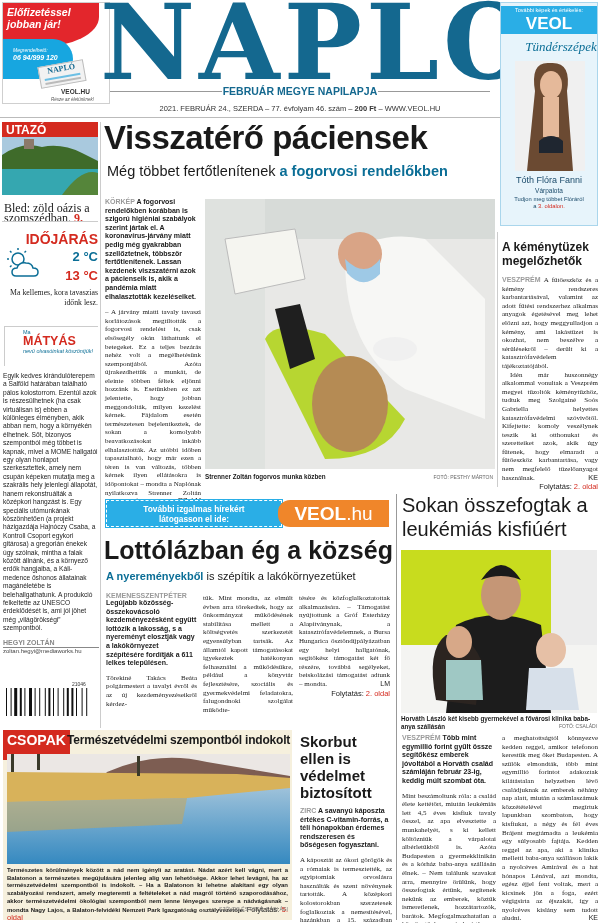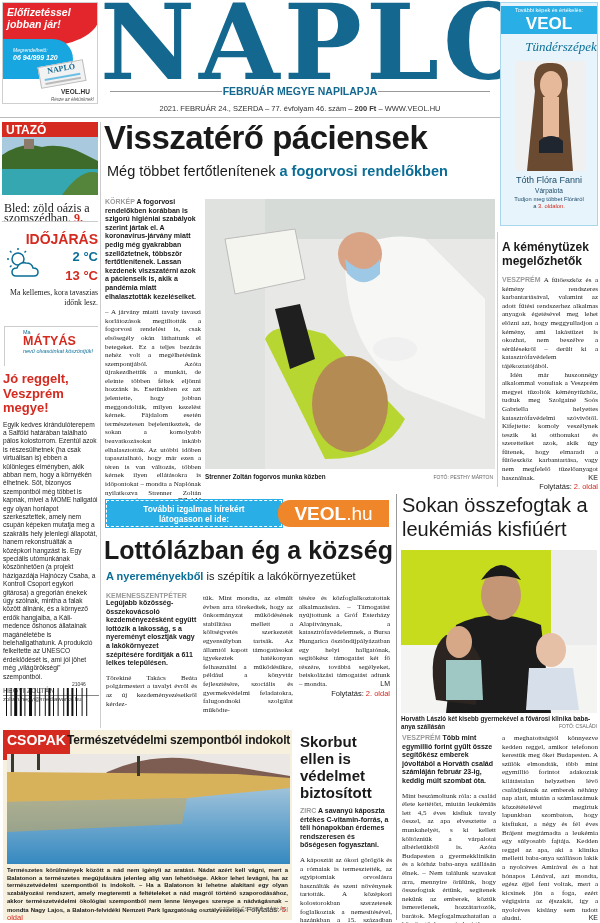--- a/index.html
+++ b/index.html
@@ -11,21 +11,21 @@
 .blue{color:#0b6e96}
 .red{color:#d42a1f}
 .txt{font-size:7px;line-height:8.6px;text-align:justify;hyphens:auto}
 .lead{font-family:"Liberation Sans",sans-serif;font-weight:bold;font-size:7px;line-height:8.6px}
 .kicker{font-family:"Liberation Sans",sans-serif;font-weight:bold;color:#9a9a9a;font-size:7px}
 .cont{font-family:"Liberation Sans",sans-serif;font-size:7.5px;text-align:right}
 .cont b{color:#d42a1f;font-weight:normal}
 .vrule{position:absolute;width:1px;background:#999}
 .hrule{position:absolute;height:1px;background:#999}
 
-#sub-ad{left:2px;top:2px;width:96px;height:102px;border:1px solid #cfcfcf;background:#fff;overflow:hidden}
+#sub-ad{left:2px;top:2px;width:108px;height:102px;border:1px solid #cfcfcf;background:#fff;overflow:hidden}
 #sub-ad .red-top{position:absolute;left:0;top:0;width:96px;height:44px;background:#e3262c;border-bottom-right-radius:60px 30px}
 #sub-ad .blue-mid{position:absolute;left:0;top:36px;width:70px;height:40px;background:#17a6e0;border-radius:0 40px 40px 0}
 #masthead{left:100px;top:0;width:400px;height:120px}
 #logo{position:absolute;left:0;top:-12px;width:400px;text-align:center;font-family:"DejaVu Serif",serif;font-weight:bold;font-size:104px;letter-spacing:4px;color:#14688f;line-height:110px}
 #sub-title{position:absolute;left:0;top:85px;width:400px;text-align:center;font-family:"Liberation Sans",sans-serif;font-weight:bold;font-size:10.5px;color:#14688f}
 #sub-title:before,#sub-title:after{content:"";position:absolute;top:6px;width:112px;height:1px;background:#999}
 #sub-title:before{left:10px}
 #sub-title:after{right:10px}
 #dateline{position:absolute;left:0;top:104px;width:400px;text-align:center;font-family:"Liberation Sans",sans-serif;font-size:7.5px;color:#333}
 #beauty-ad{left:500px;top:2px;width:98px;height:224px;background:#e7f4fb;border:1px solid #aad6ec;overflow:hidden}
@@ -99,21 +99,20 @@
   <div class="abs sans blue" style="right:0;top:23px;font-size:13px;font-weight:bold">2 °C</div>
   <div class="abs sans red" style="right:0;top:42px;font-size:13px;font-weight:bold">13 °C</div>
   <div class="abs serif" style="right:0;top:62px;width:90px;text-align:right;font-size:7.8px;line-height:10px">Ma kellemes, kora tavaszias időnk lesz.</div>
 </div>
 <div class="abs" style="left:4px;top:326px;width:94px;height:40px;border-top:1px solid #ccc;border-left:1px solid #ccc;padding-left:18px">
   <div class="sans" style="font-size:5.5px;color:#0b6e96;margin-top:2px">Ma</div>
   <div class="sans red" style="font-size:12.5px;font-weight:bold;line-height:13px">MÁTYÁS</div>
   <div class="sans blue" style="font-size:5.5px;font-style:italic">nevű olvasóinkat köszöntjük!</div>
 </div>
 <div class="abs" style="left:3px;top:372px;width:96px">
-  <div class="sans red" style="font-size:13px;font-weight:bold;line-height:14.5px;margin-bottom:5px">Jó reggelt, Veszprém megye!</div>
   <div class="sans" style="font-size:6.6px;line-height:8.4px;color:#222;text-align:left">Egyik kedves kirándulóterepem a Salföld határában található pálos kolostorrom. Ezentúl azok is részesülhetnek (ha csak virtuálisan is) ebben a különleges élményben, akik abban nem, hogy a környékén élhetnek. Sőt, bizonyos szempontból még többet is kapnak, mivel a MOME hallgatói egy olyan honlapot szerkesztettek, amely nem csupán képeken mutatja meg a szakrális hely jelenlegi állapotát, hanem rekonstruálták a középkori hangzást is. Egy speciális utómunkának köszönhetően (a projekt házigazdája Hajnóczy Csaba, a Kontroll Csoport egykori gitárosa) a gregorián énekek úgy szólnak, mintha a falak között állnánk, és a környező erdők hangjaiba, a Káli-medence őshonos állatainak magánéletébe is belehallgathatunk. A produkció felkeltette az UNESCO érdeklődését is, ami jól jöhet még „világörökségi” szempontból.</div>
   <div class="sans" style="font-size:7px;font-weight:bold;color:#888;margin-top:6px;border-bottom:1px solid #888;padding-bottom:1px">HEGYI ZOLTÁN</div>
   <div class="sans" style="font-size:6px;color:#444">zoltan.hegyi@mediaworks.hu</div>
 </div>
 <svg class="abs" style="left:4px;top:680px" width="92" height="42">
   <g fill="#111" id="bars">
       <rect x="2" y="8" width="1" height="28"></rect>
       <rect x="6.6" y="8" width="1" height="28"></rect>
       <rect x="10.200000000000001" y="8" width="3" height="28"></rect>
       <rect x="15.8" y="8" width="2" height="28"></rect>

